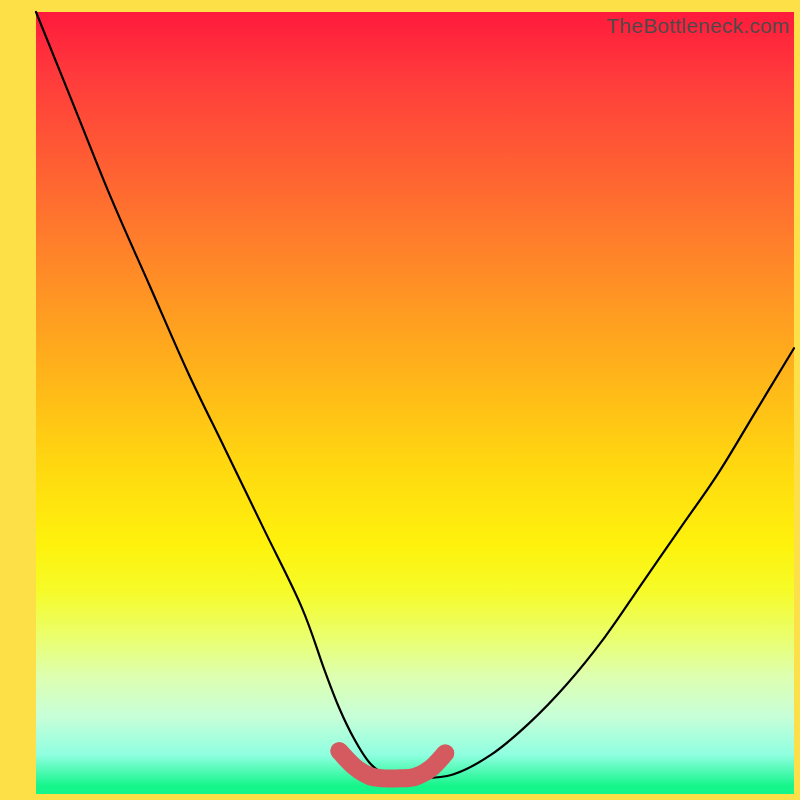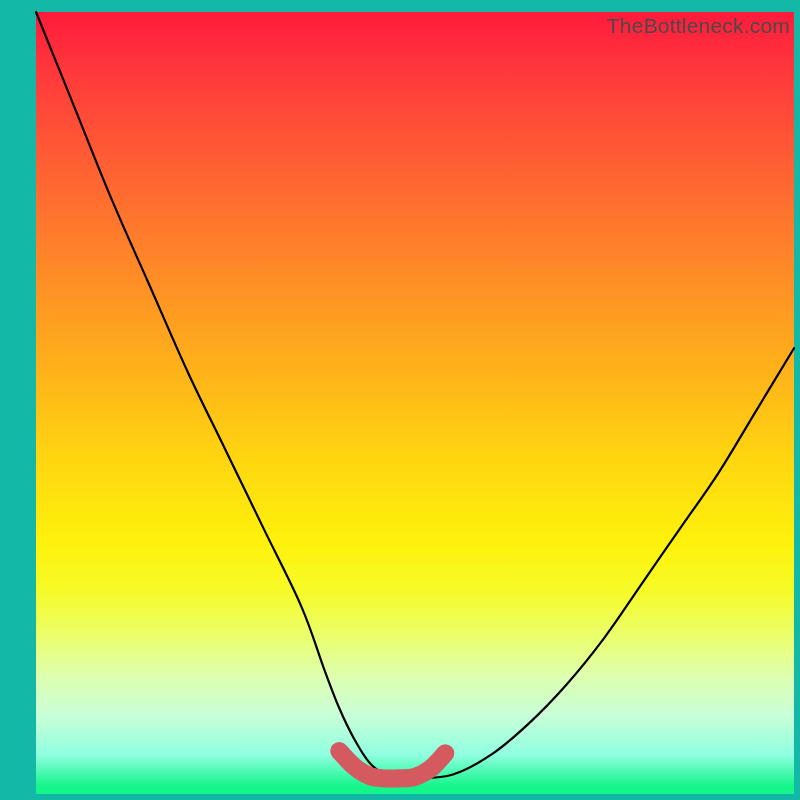--- a/index.html
+++ b/index.html
@@ -10,21 +10,21 @@
     overflow: hidden;
     background: #000;
     font-family: Arial, Helvetica, sans-serif;
   }
   .frame {
     position: absolute;
     left: 0;
     top: 0;
     width: 800px;
     height: 800px;
-    background: #14b8a6;
+    background: #fde047;
     text-align: center;
   }
   .plot {
     position: absolute;
     background: linear-gradient(to bottom,
       #ff1a3c 0%,
       #ff3a3c 8%,
       #ff5a34 18%,
       #ff7a2c 28%,
       #ff9a22 38%,

